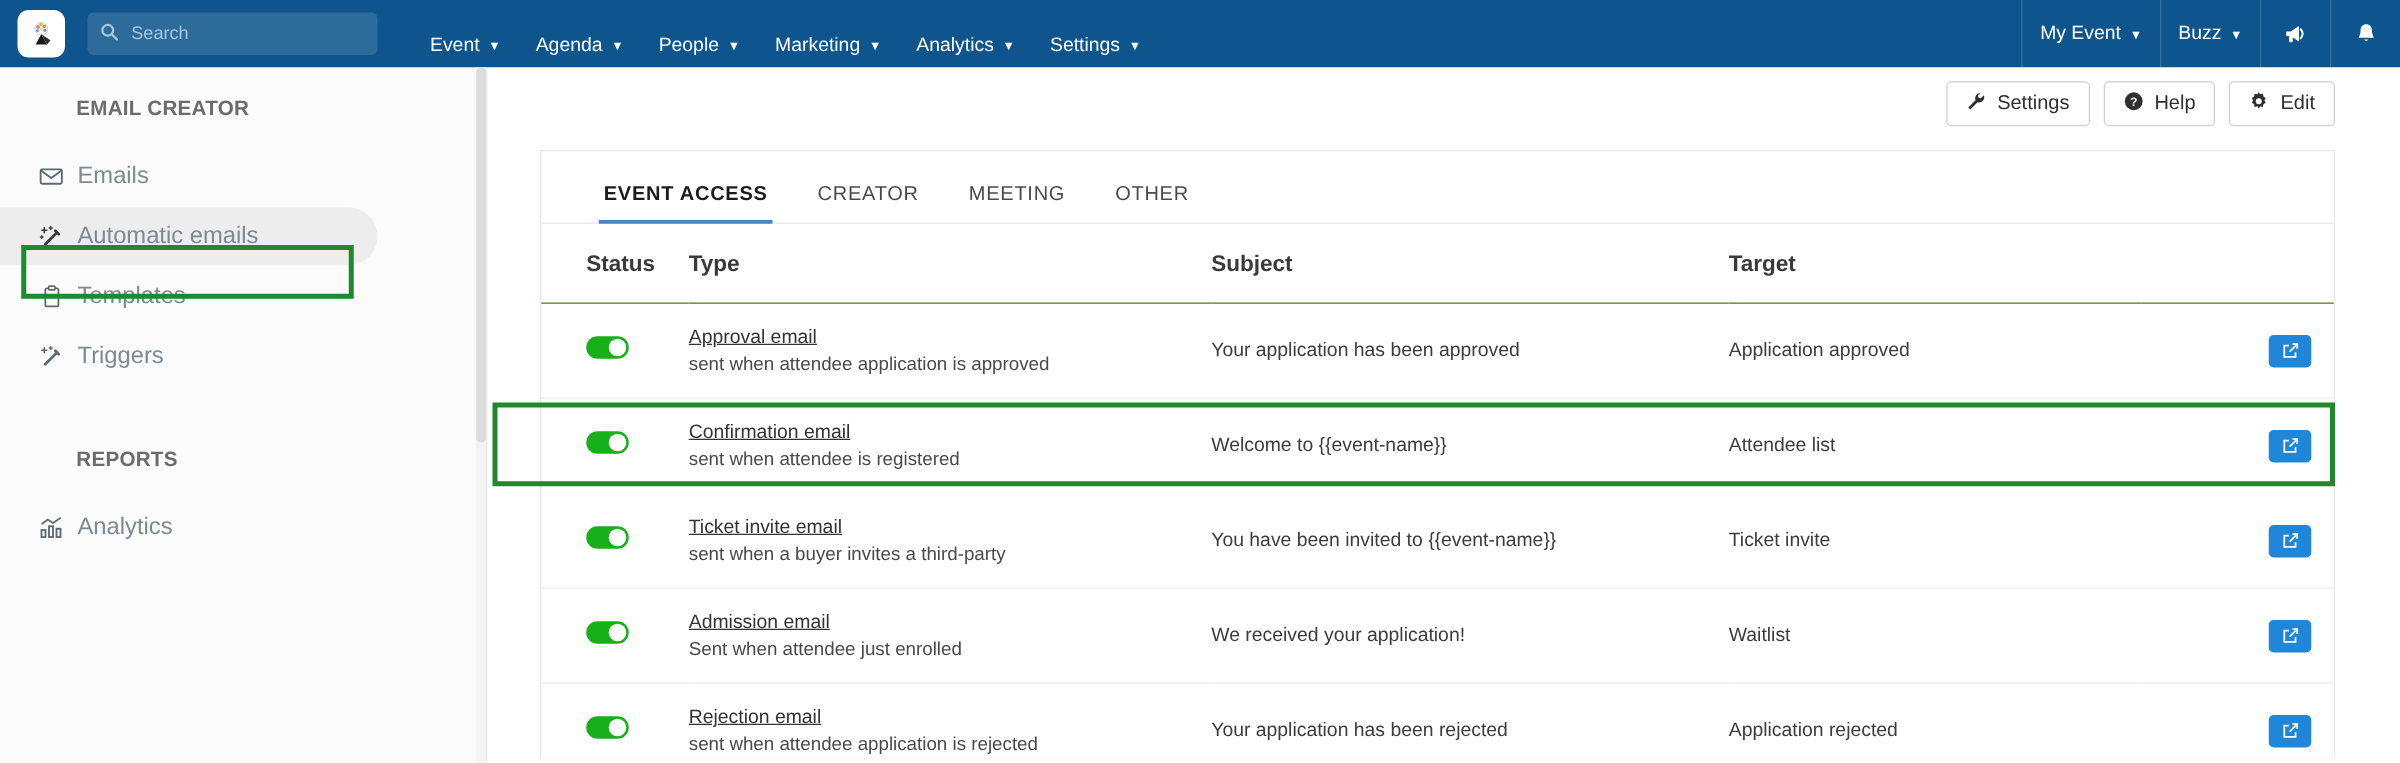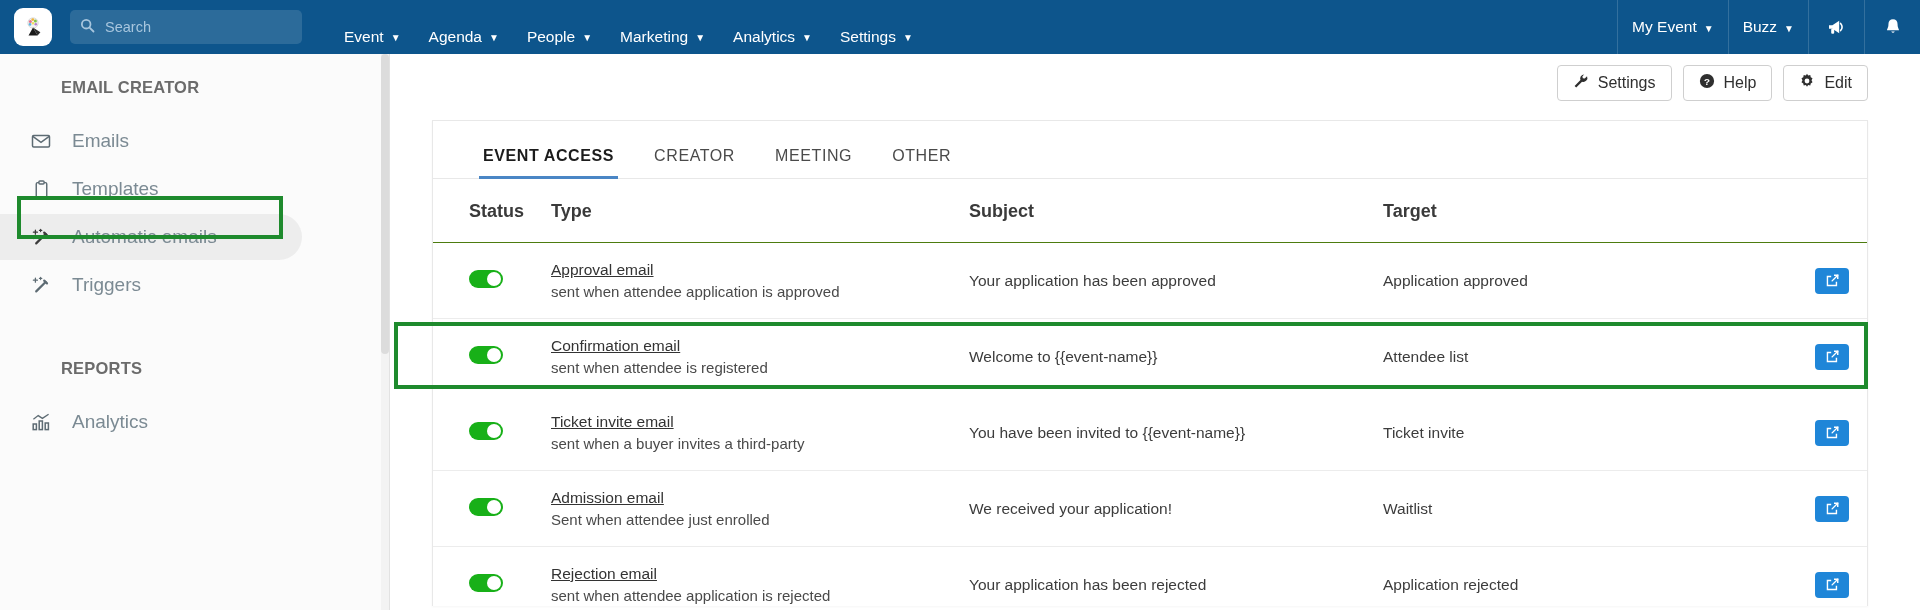--- a/index.html
+++ b/index.html
@@ -76,21 +76,21 @@
     background: #dcdcdc; border-radius: 4px;
   }
   .side-section-title {
     color: #6b6b6b; font-size: 16.5px; font-weight: bold;
     letter-spacing: 0.2px;
     padding-left: 33px;
     margin-left: 28px;
   }
   .side-item {
     height: 48px; display: flex; align-items: center;
-    padding-left: 28px; gap: 18px; cursor: pointer;
+    padding-left: 28px; gap: 8px; cursor: pointer;
     position: relative;
   }
   .side-item .slabel { color: #7b8a93; font-size: 19px; }
   .side-item .sicon { width: 26px; display: flex; align-items: center; justify-content: center; color: #5d6b73; }
   .side-item.active .highlight-bg {
     position: absolute; left: -8px; top: 1px;
     width: 310px; height: 46px;
     background: #ededed; border-radius: 0 26px 26px 0;
     z-index: 0;
   }
@@ -255,42 +255,42 @@
   <div class="side-item">
     <span class="sicon">
       <svg width="22" height="22" viewBox="0 0 22 22" fill="none" stroke="#5d6b73" stroke-width="1.5">
         <rect x="2.5" y="5.5" width="17" height="11.5" rx="1.2"></rect>
         <path d="M2.8 6.4 L11 12.4 L19.2 6.4"></path>
       </svg>
     </span>
     <span class="slabel">Emails</span>
   </div>
 
-  <div class="side-item">
-    <span class="sicon">
-      <svg width="21" height="21" viewBox="0 0 22 22" fill="none" stroke="#5d6b73" stroke-width="1.5">
-        <rect x="5.5" y="3.8" width="11" height="15.2" rx="1.4"></rect>
-        <rect x="8.3" y="2.0" width="5.4" height="3.2" rx="1" fill="#fbfbfb"></rect>
-      </svg>
-    </span>
-    <span class="slabel">Templates</span>
-  </div>
-
   <div class="side-item active">
     <div class="highlight-bg"></div>
     <span class="sicon">
       <svg width="23" height="23" viewBox="0 0 23 23" fill="none" stroke="#3b3b3b" stroke-width="1.5">
         <path d="M6.2 17.4 L15.6 8" stroke-width="2.2" stroke-linecap="round"></path>
         <path d="M14.2 6.6 L17 9.4" stroke-width="2.2" stroke-linecap="round"></path>
         <path d="M5.4 4.2 L5.4 8.2 M3.4 6.2 L7.4 6.2" stroke-width="1.3" stroke-linecap="round"></path>
         <path d="M10.6 3.2 L10.6 5.6 M9.4 4.4 L11.8 4.4" stroke-width="1.1" stroke-linecap="round"></path>
         <path d="M3.4 10.6 L3.4 12.6 M2.4 11.6 L4.4 11.6" stroke-width="1.1" stroke-linecap="round"></path>
       </svg>
     </span>
     <span class="slabel">Automatic emails</span>
+  </div>
+
+  <div class="side-item">
+    <span class="sicon">
+      <svg width="21" height="21" viewBox="0 0 22 22" fill="none" stroke="#5d6b73" stroke-width="1.5">
+        <rect x="5.5" y="3.8" width="11" height="15.2" rx="1.4"></rect>
+        <rect x="8.3" y="2.0" width="5.4" height="3.2" rx="1" fill="#fbfbfb"></rect>
+      </svg>
+    </span>
+    <span class="slabel">Templates</span>
   </div>
 
   <div class="side-item">
     <span class="sicon">
       <svg width="23" height="23" viewBox="0 0 23 23" fill="none" stroke="#5d6b73" stroke-width="1.5">
         <path d="M6.2 17.4 L15.6 8" stroke-width="2.2" stroke-linecap="round"></path>
         <path d="M14.2 6.6 L17 9.4" stroke-width="2.2" stroke-linecap="round"></path>
         <path d="M5.4 4.2 L5.4 8.2 M3.4 6.2 L7.4 6.2" stroke-width="1.3" stroke-linecap="round"></path>
         <path d="M10.6 3.2 L10.6 5.6 M9.4 4.4 L11.8 4.4" stroke-width="1.1" stroke-linecap="round"></path>
       </svg>

